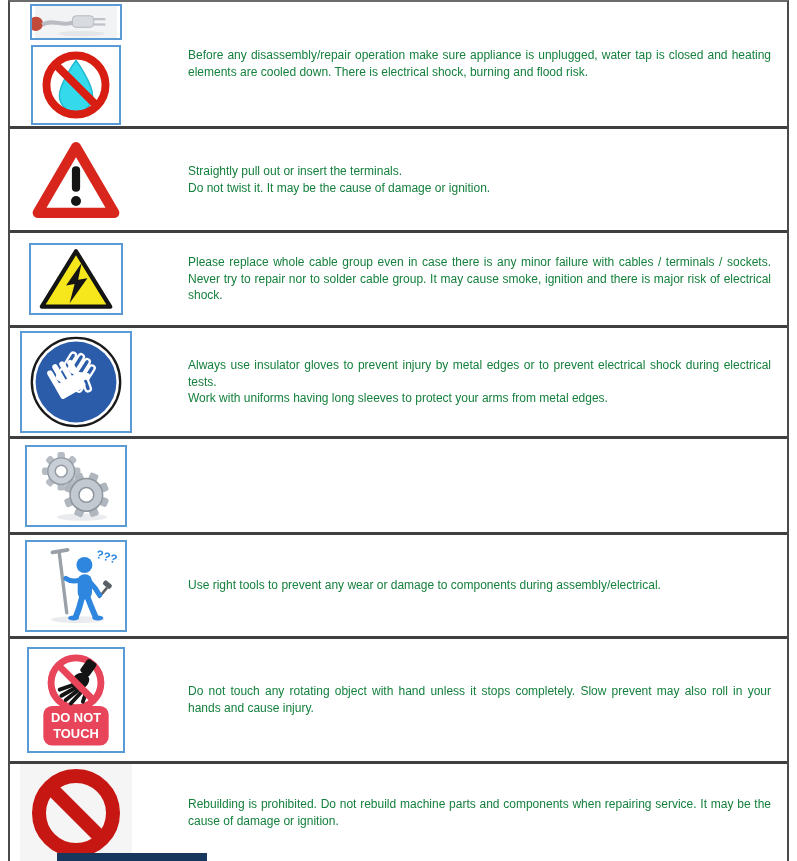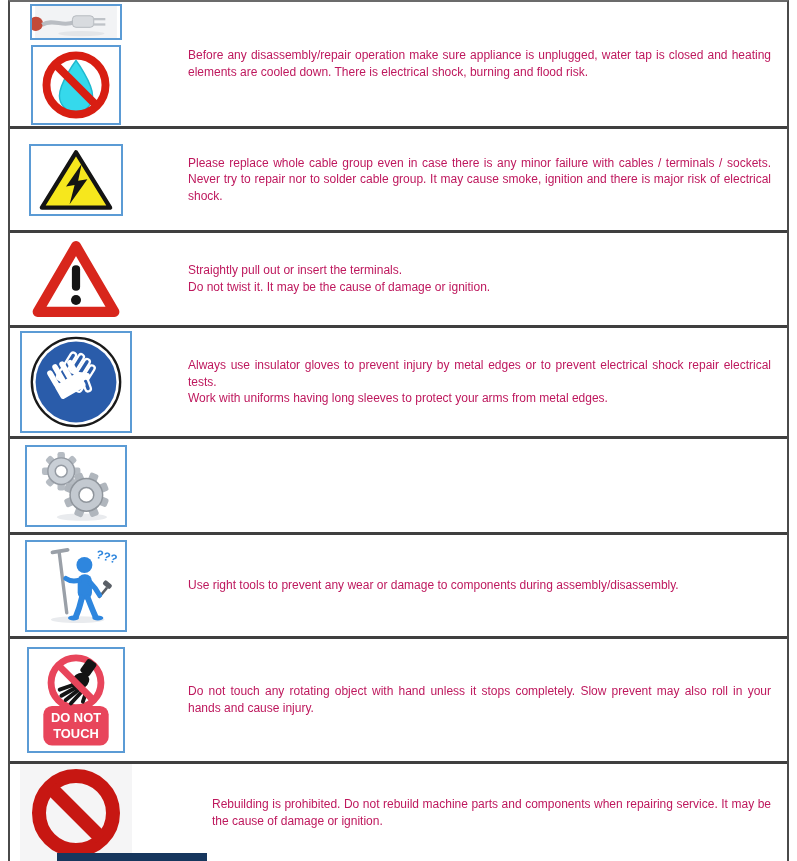--- a/index.html
+++ b/index.html
@@ -16,21 +16,21 @@
     display: grid;
     grid-template-rows: 127px 104px 95px 111px 96px 104px 125px auto;
     background: #fff;
   }
 
   .row {
     display: flex;
     border-bottom: 3px solid #3f3f3f;
     overflow: hidden;
   }
-  .row:last-child { border-bottom: none; gap: 24px; }
+  .row:last-child { border-bottom: none; }
 
   .icon-cell {
     width: 168px; min-width: 168px;
     display: flex; flex-direction: column;
     align-items: center; justify-content: center;
     padding-right: 36px; gap: 5px;
   }
   .icon-cell.top-align { justify-content: flex-start; padding-top: 2px; }
 
   .icon-box {
@@ -40,21 +40,21 @@
     padding: 2px; overflow: hidden;
   }
   .icon-box.borderless { border: none; }
   .icon-box.photo-bg { background: #f5f5f6; }
 
   .text-cell {
     flex: 1; display: flex; align-items: center;
     padding: 6px 16px 6px 10px;
   }
   .warning-text {
-    font-size: 12px; line-height: 1.38; color: #be185d;
+    font-size: 12px; line-height: 1.38; color: #15803d;
     text-align: justify; white-space: pre-line; width: 100%;
     font-weight: 500;
   }
 
   svg { display: block; }
   svg text { font-family: "Liberation Sans", sans-serif; }
 
   .bottom-strip {
     position: absolute; left: 57px; top: 853px;
     width: 150px; height: 8px; background: #17375e;
@@ -87,45 +87,45 @@
           </svg>
         </div>
       </div>
       <div class="text-cell">
         <p class="warning-text">Before any disassembly/repair operation make sure appliance is unplugged, water tap is closed and heating elements are cooled down. There is electrical shock, burning and flood risk.</p>
       </div>
     </div>
 
     <div class="row">
       <div class="icon-cell">
-        <div class="icon-box" style="width:94px;height:72px;">
-          <svg width="86" height="64" viewBox="0 0 104 90">
-            <polygon points="52,6 100,84 4,84" fill="#f6e71d" stroke="#141414" stroke-width="6" stroke-linejoin="round"></polygon>
-            <path d="M60 22 L38 54 L50 52 L43 79 L68 44 L55 46 Z" fill="#141414"></path>
-          </svg>
-        </div>
-      </div>
-      <div class="text-cell">
-        <p class="warning-text">Please replace whole cable group even in case there is any minor failure with cables / terminals / sockets. Never try to repair nor to solder cable group. It may cause smoke, ignition and there is major risk of electrical shock.</p>
-      </div>
-    </div>
-
-    <div class="row">
-      <div class="icon-cell">
         <div class="icon-box borderless" style="width:102px;height:88px;">
           <svg width="96" height="84" viewBox="0 0 100 92">
             <polygon points="50,10 92,82 8,82" fill="#ffffff" stroke="#d8261c" stroke-width="11" stroke-linejoin="round"></polygon>
             <rect x="45.5" y="31" width="9" height="28" rx="4.5" fill="#141414"></rect>
             <circle cx="50" cy="69" r="5.5" fill="#141414"></circle>
           </svg>
         </div>
       </div>
       <div class="text-cell">
         <p class="warning-text">Straightly pull out or insert the terminals.
 Do not twist it. It may be the cause of damage or ignition.</p>
+      </div>
+    </div>
+
+    <div class="row">
+      <div class="icon-cell">
+        <div class="icon-box" style="width:94px;height:72px;">
+          <svg width="86" height="64" viewBox="0 0 104 90">
+            <polygon points="52,6 100,84 4,84" fill="#f6e71d" stroke="#141414" stroke-width="6" stroke-linejoin="round"></polygon>
+            <path d="M60 22 L38 54 L50 52 L43 79 L68 44 L55 46 Z" fill="#141414"></path>
+          </svg>
+        </div>
+      </div>
+      <div class="text-cell">
+        <p class="warning-text">Please replace whole cable group even in case there is any minor failure with cables / terminals / sockets. Never try to repair nor to solder cable group. It may cause smoke, ignition and there is major risk of electrical shock.</p>
       </div>
     </div>
 
     <div class="row">
       <div class="icon-cell">
         <div class="icon-box" style="width:112px;height:102px;">
           <svg width="96" height="94" viewBox="0 0 100 100">
             <circle cx="50" cy="50" r="47" fill="#ffffff" stroke="#1a1a1a" stroke-width="2.5"></circle>
             <circle cx="50" cy="50" r="43" fill="#2a5caa"></circle>
             <g transform="translate(46,14) rotate(32)" fill="#2a5caa" stroke="#ffffff" stroke-width="2.4">
@@ -141,21 +141,21 @@
               <rect x="2" y="3" width="6" height="20" rx="3"></rect>
               <rect x="10" y="0" width="6" height="22" rx="3"></rect>
               <rect x="18" y="1" width="6" height="21" rx="3"></rect>
               <rect x="26" y="4" width="6" height="18" rx="3"></rect>
               <rect x="28" y="19" width="15" height="6.5" rx="3.2" transform="rotate(38 30 22)"></rect>
             </g>
           </svg>
         </div>
       </div>
       <div class="text-cell">
-        <p class="warning-text">Always use insulator gloves to prevent injury by metal edges or to prevent electrical shock repair electrical tests.
+        <p class="warning-text">Always use insulator gloves to prevent injury by metal edges or to prevent electrical shock during electrical tests.
 Work with uniforms having long sleeves to protect your arms from metal edges.</p>
       </div>
     </div>
 
     <div class="row">
       <div class="icon-cell">
         <div class="icon-box" style="width:102px;height:82px;">
           <svg width="92" height="74" viewBox="0 0 100 100">
             <ellipse cx="58" cy="92" rx="34" ry="5" fill="#e9ebee"></ellipse>
             <g transform="translate(30,30)">
@@ -198,21 +198,21 @@
             <path d="M67 46 Q74 53 78 61" stroke="#2e86de" stroke-width="6" stroke-linecap="round" fill="none"></path>
             <path d="M57 64 Q54 77 50 86" stroke="#2e86de" stroke-width="7" stroke-linecap="round" fill="none"></path>
             <path d="M64 64 Q69 77 73 86" stroke="#2e86de" stroke-width="7" stroke-linecap="round" fill="none"></path>
             <ellipse cx="47" cy="88" rx="6.5" ry="3" fill="#2e86de"></ellipse>
             <ellipse cx="76" cy="88" rx="6.5" ry="3" fill="#2e86de"></ellipse>
             <text x="73" y="16" font-size="14" font-weight="bold" fill="#2e86de" transform="rotate(16 73 16)">???</text>
           </svg>
         </div>
       </div>
       <div class="text-cell">
-        <p class="warning-text">Use right tools to prevent any wear or damage to components during assembly/disassembly.</p>
+        <p class="warning-text">Use right tools to prevent any wear or damage to components during assembly/electrical.</p>
       </div>
     </div>
 
     <div class="row">
       <div class="icon-cell">
         <div class="icon-box" style="width:98px;height:106px;text-align:center;">
           <svg width="86" height="98" viewBox="0 0 100 112">
             <rect x="12" y="63" width="76" height="46" rx="10" fill="#e8455b"></rect>
             <circle cx="50" cy="36" r="29" fill="#ffffff" stroke="#e8455b" stroke-width="8"></circle>
             <g>

